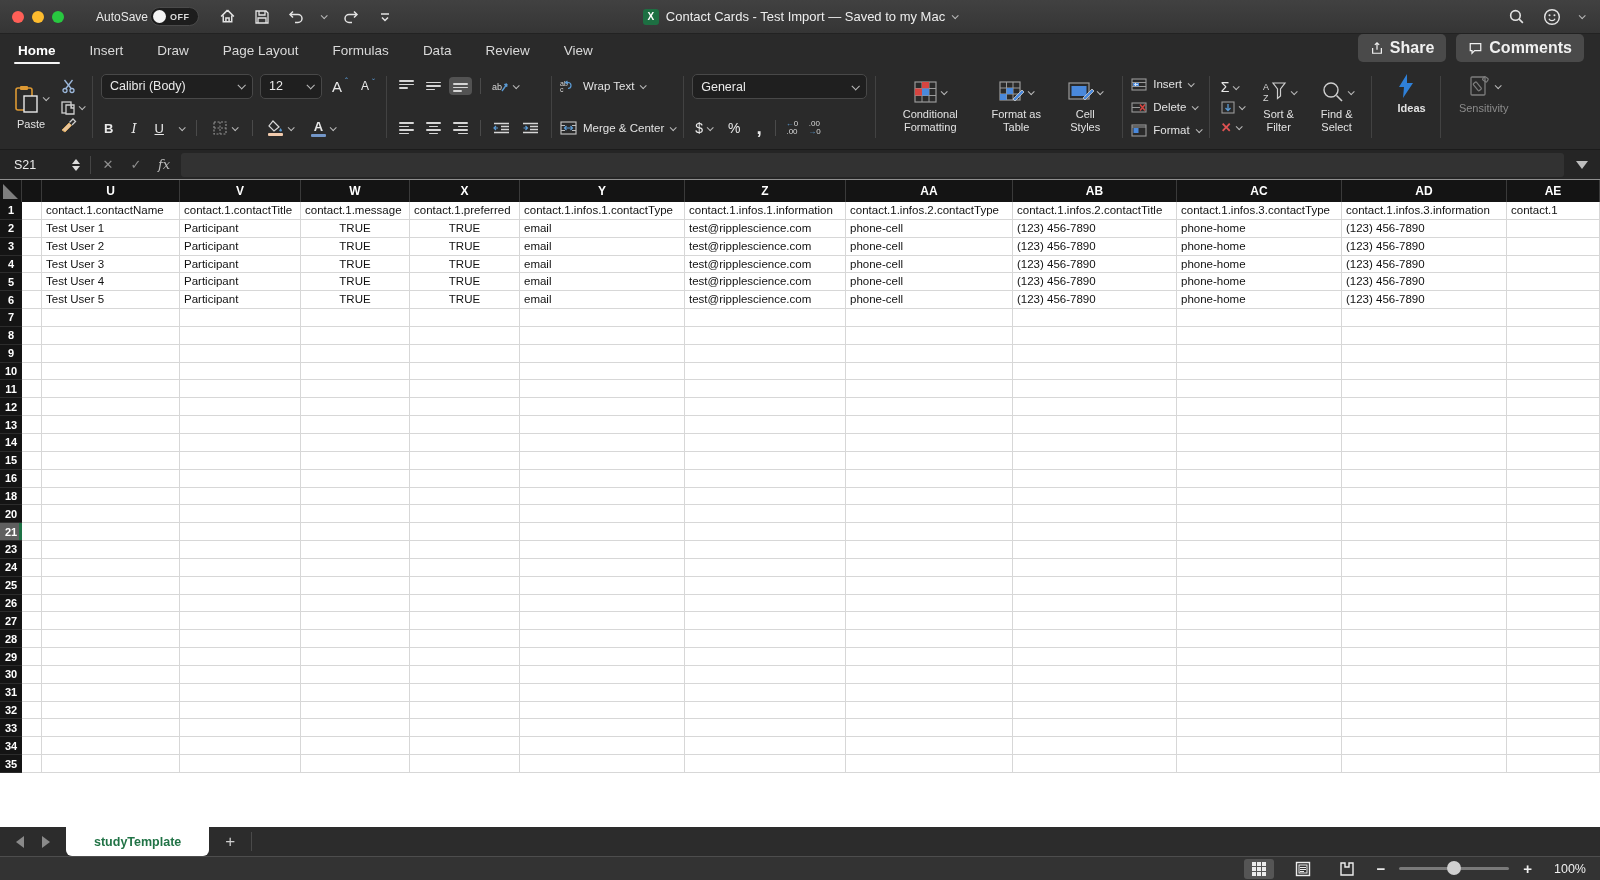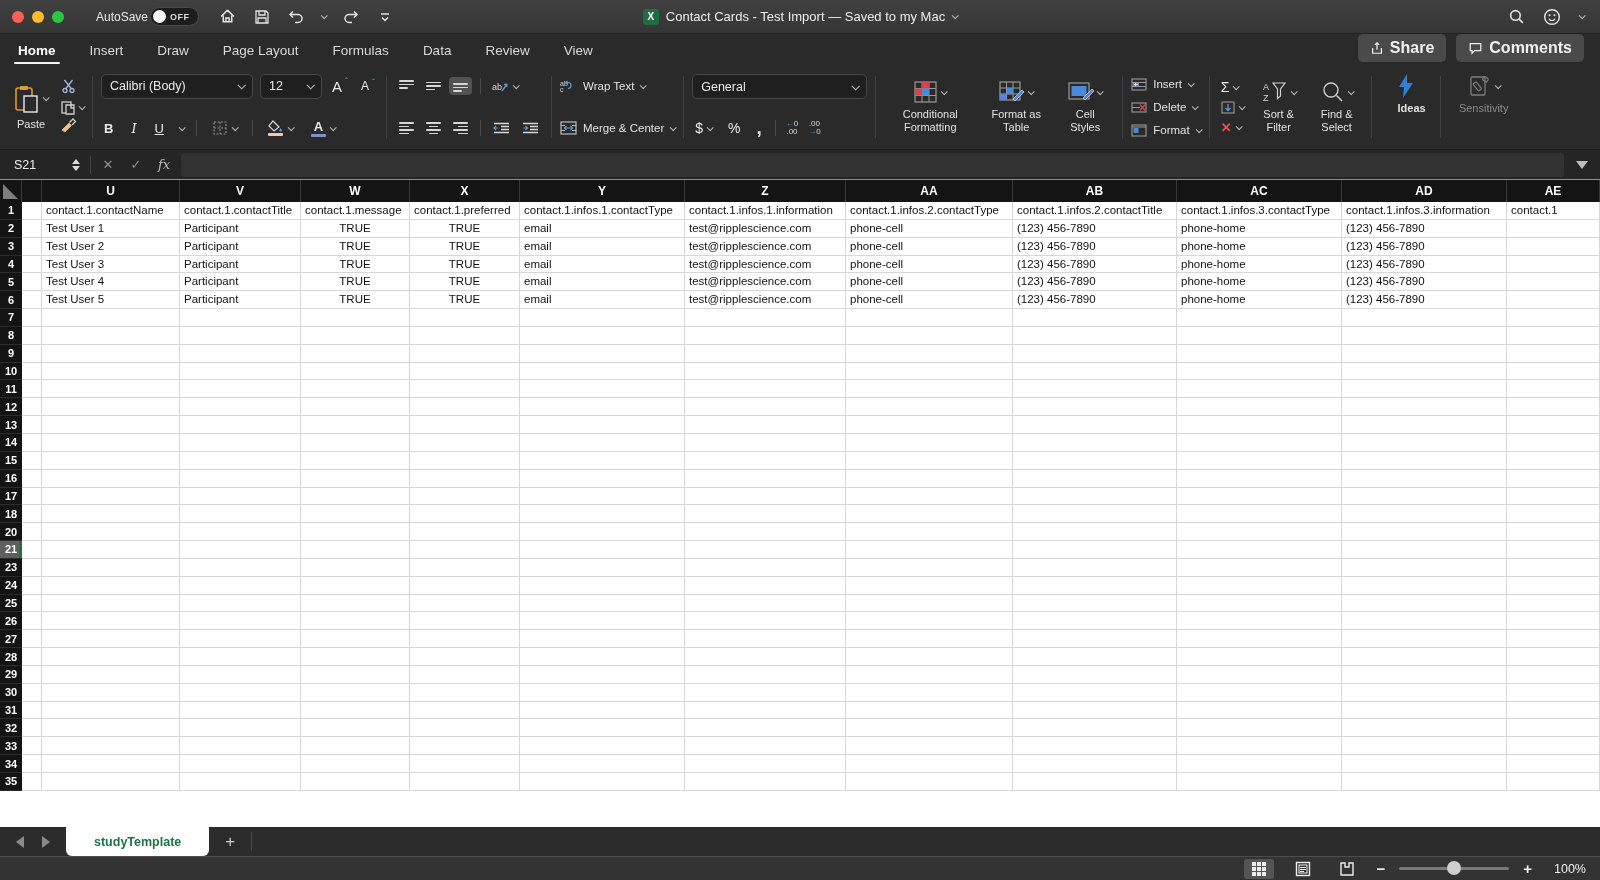--- a/index.html
+++ b/index.html
@@ -830,35 +830,20 @@
           <div class="cell" style="flex: 0 0 165px; width: 165px;"></div>
           <div class="cell" style="flex: 0 0 161px; width: 161px;"></div>
           <div class="cell" style="flex: 0 0 167px; width: 167px;"></div>
           <div class="cell" style="flex: 0 0 164px; width: 164px;"></div>
           <div class="cell" style="flex: 0 0 165px; width: 165px;"></div>
           <div class="cell" style="flex: 0 0 165px; width: 165px;"></div>
           <div class="cell" style="flex: 1 1 94px; width: 94px;"></div>
         </div>
         <div class="grow">
           <div class="rownum">16</div>
-          <div class="cell" style="flex: 0 0 20px; width: 20px;"></div>
-          <div class="cell" style="flex: 0 0 138px; width: 138px;"></div>
-          <div class="cell" style="flex: 0 0 121px; width: 121px;"></div>
-          <div class="cell" style="flex: 0 0 109px; width: 109px; text-align: center;"></div>
-          <div class="cell" style="flex: 0 0 110px; width: 110px; text-align: center;"></div>
-          <div class="cell" style="flex: 0 0 165px; width: 165px;"></div>
-          <div class="cell" style="flex: 0 0 161px; width: 161px;"></div>
-          <div class="cell" style="flex: 0 0 167px; width: 167px;"></div>
-          <div class="cell" style="flex: 0 0 164px; width: 164px;"></div>
-          <div class="cell" style="flex: 0 0 165px; width: 165px;"></div>
-          <div class="cell" style="flex: 0 0 165px; width: 165px;"></div>
-          <div class="cell" style="flex: 1 1 94px; width: 94px;"></div>
-        </div>
-        <div class="grow">
-          <div class="rownum">17</div>
           <div class="cell" style="flex: 0 0 20px; width: 20px;"></div>
           <div class="cell" style="flex: 0 0 138px; width: 138px;"></div>
           <div class="cell" style="flex: 0 0 121px; width: 121px;"></div>
           <div class="cell" style="flex: 0 0 109px; width: 109px; text-align: center;"></div>
           <div class="cell" style="flex: 0 0 110px; width: 110px; text-align: center;"></div>
           <div class="cell" style="flex: 0 0 165px; width: 165px;"></div>
           <div class="cell" style="flex: 0 0 161px; width: 161px;"></div>
           <div class="cell" style="flex: 0 0 167px; width: 167px;"></div>
           <div class="cell" style="flex: 0 0 164px; width: 164px;"></div>
           <div class="cell" style="flex: 0 0 165px; width: 165px;"></div>

